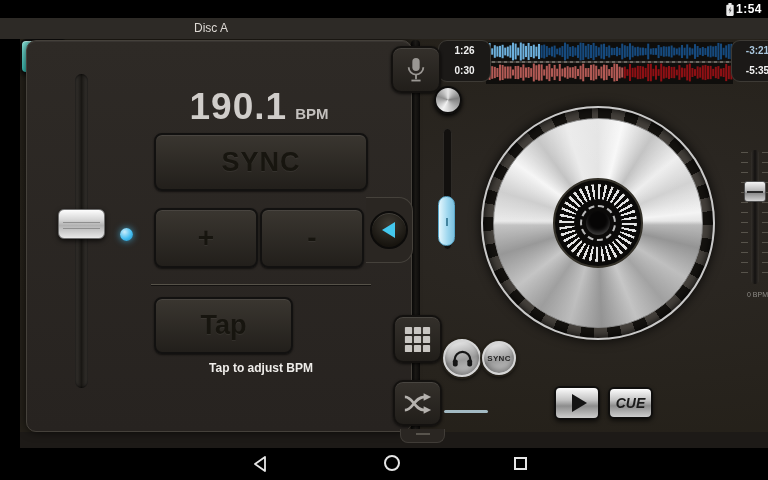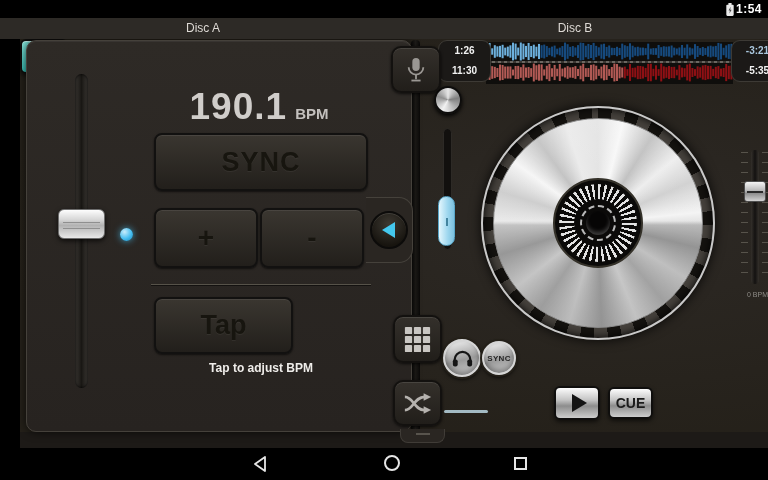--- a/index.html
+++ b/index.html
@@ -7,21 +7,21 @@
   body { position:relative; background:#000; font-family:"Liberation Sans", sans-serif; -webkit-font-smoothing:antialiased; }
 
   
   .status-bar { position:absolute; left:0; top:0; width:768px; height:18px; background:#000; z-index:20; }
   .battery { position:absolute; right:34px; top:3px; width:8px; height:13px; }
   .status-time { position:absolute; right:6px; top:2px; color:#fff; font-size:12px; font-weight:bold; letter-spacing:.5px; }
 
   
   .header-bar { position:absolute; left:0; top:18px; width:768px; height:21px; background:#2d2a26; z-index:3; }
   .disc-label { position:absolute; top:3px; font-size:12px; color:#ddd9d4; text-align:center; }
-  .disc-a { left:8px; width:390px; }
+  .disc-a { left:16px; width:390px; }
   .disc-b { left:430px; width:290px; }
 
   
   .main { position:absolute; left:0; top:39px; width:768px; height:409px;
           background:radial-gradient(ellipse at 578px 185px, #2d2925 0%, #242019 75%); z-index:1;margin-left:20px; }
   .bottom-band { position:absolute; left:0; top:393px; width:768px; height:16px; background:#1d1a17; }
 
   
   .crossfader-track { position:absolute; left:391px; top:1px; width:9px; height:392px; z-index:4;
           background:linear-gradient(to right,#0a0908,#1e1c19,#0a0908); border-radius:4px; }
@@ -154,21 +154,21 @@
           font-size:8px; font-weight:bold; color:#262626; letter-spacing:.3px; }
 
   
   .metal-btn { position:absolute; z-index:4; border:2px solid #0f0e0d; border-radius:6px;
           background:linear-gradient(#fcfcfc,#c4c4c4 40%,#8d8d8d 60%,#cdcdcd);
           box-shadow:0 2px 4px rgba(0,0,0,.6); display:flex; align-items:center; justify-content:center;
           font-weight:bold; color:#1b1b1b; }
   .play-button { left:534px; top:347px; width:46px; height:34px; }
   .play-icon { width:0; height:0; border-top:9px solid transparent; border-bottom:9px solid transparent;
           border-left:15px solid #141414; margin-left:4px; }
-  .cue-button { left:588px; top:348px; width:45px; height:32px; font-size:14px; }
+  .cue-button { left:588px; top:348px; width:45px; height:32px; font-size:14px;font-style:italic; }
   .fx-button { left:648px; top:346px; width:48px; height:35px; z-index:4; border:2px solid #0f0e0d; border-radius:6px;
           background:linear-gradient(135deg,#8deadf 0%,#35beb4 45%,#0d736c 100%);
           box-shadow:inset 0 1px 0 rgba(255,255,255,.5), 0 2px 4px rgba(0,0,0,.6);
           display:flex; align-items:center; justify-content:center;
           font-size:15px; font-weight:bold; color:#0a403c; }
 
   
   .nav-bar { position:absolute; left:0; top:448px; width:768px; height:32px; background:#000; z-index:20; }
   .nav-icon { position:absolute; top:7px; }
   .nav-back { left:252px; }
@@ -181,21 +181,20 @@
 <div class="status-bar">
   <svg class="battery" viewBox="0 0 10 16">
     <path d="M3 0 h4 v2 h1.6 a1 1 0 0 1 1 1 v11.6 a1.4 1.4 0 0 1 -1.4 1.4 h-6.4 a1.4 1.4 0 0 1 -1.4 -1.4 v-11.6 a1 1 0 0 1 1 -1 h1.6 z" fill="#e9e9e9"></path>
     <path d="M5.8 4.5 L3.2 9.3 h1.7 L4.3 13 L7 8.2 h-1.7 z" fill="#454545"></path>
   </svg>
   <span class="status-time">1:54</span>
 </div>
 
 <div class="header-bar">
   <span class="disc-label disc-a">Disc A</span>
-  <span class="disc-label disc-b">Disc B</span>
 </div>
 
 <div class="main">
 
   <div class="bottom-band"></div>
 
   <div class="crossfader-track"></div>
   <div class="crossfader-handle"></div>
 
   <div class="jog">
@@ -203,21 +202,21 @@
     <div class="jog-platter"></div>
     <div class="jog-hub"></div>
     <div class="jog-ticks"></div>
     <div class="jog-inner"></div>
     <div class="jog-ring"></div>
     <div class="jog-center"></div>
   </div>
 
   <div class="time-badge badge-left">
     <span>1:26</span>
-    <span>11:30</span>
+    <span>0:30</span>
   </div>
   <div class="waveform-container">
     <svg class="wave wave-top" viewBox="0 0 100 20" preserveAspectRatio="none">
         <rect x="0.00" y="7.00" width="0.82" height="6.00" fill="#6db0dc"></rect>
         <rect x="1.05" y="1.01" width="0.82" height="17.98" fill="#6db0dc"></rect>
         <rect x="2.11" y="6.63" width="0.82" height="6.74" fill="#6db0dc"></rect>
         <rect x="3.16" y="3.37" width="0.82" height="13.26" fill="#6db0dc"></rect>
         <rect x="4.21" y="4.57" width="0.82" height="10.86" fill="#6db0dc"></rect>
         <rect x="5.26" y="4.05" width="0.82" height="11.90" fill="#6db0dc"></rect>
         <rect x="6.32" y="2.93" width="0.82" height="14.14" fill="#6db0dc"></rect>

